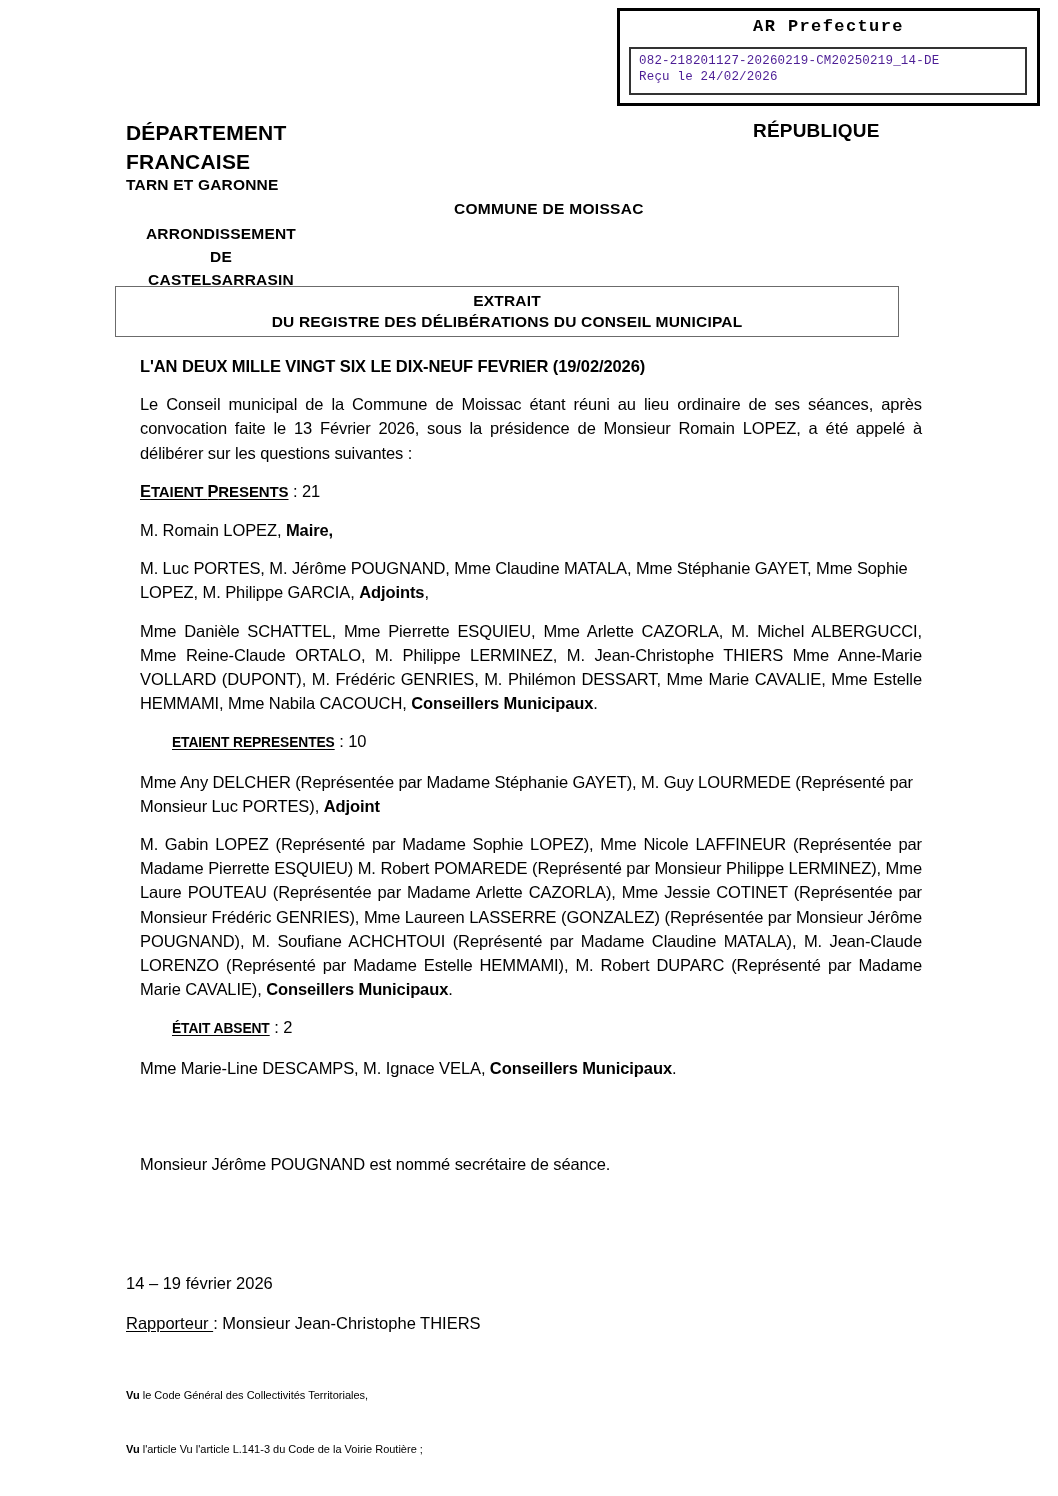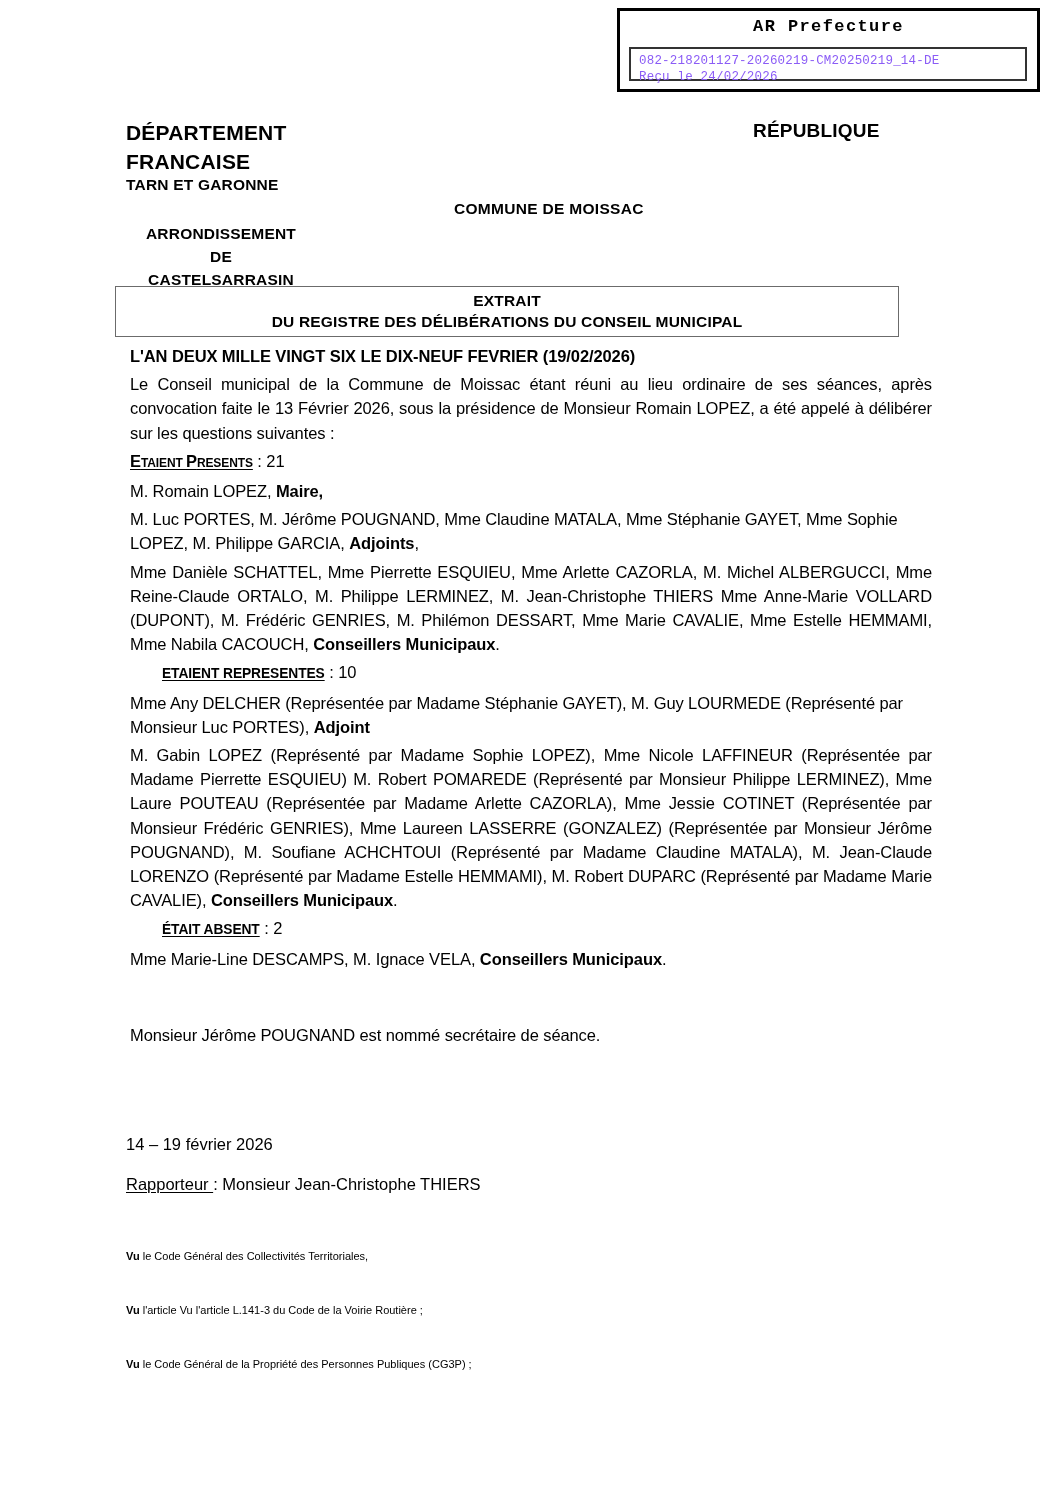--- a/index.html
+++ b/index.html
@@ -15,21 +15,21 @@
     color: #000000;
     overflow: hidden;
   }
 
   
   .ar-stamp {
     position: absolute;
     left: 617px;
     top: 8px;
     width: 423px;
-    height: 84px;
+    height: 98px;
     border: 3px solid #000;
     box-sizing: border-box;
     background: #fff;
   }
   .ar-stamp-title {
     font-family: "Liberation Mono", monospace;
     font-weight: bold;
     font-size: 17px;
     text-align: center;
     letter-spacing: 1.4px;
@@ -44,21 +44,21 @@
     border: 2px solid #333;
     box-sizing: border-box;
     padding: 4px 6px 0 8px;
   }
   .ar-stamp-line {
     font-family: "Liberation Mono", monospace;
     font-size: 12.5px;
     line-height: 16px;
     letter-spacing: 0.2px;
     white-space: nowrap;
-    color: #8b5cf6;
+    color: #4c1d95;
   }
 
   
   .hdr-dept {
     position: absolute;
     left: 126px;
     top: 118px;
     font-size: 21px;
     font-weight: bold;
     line-height: 29px;
@@ -121,38 +121,38 @@
   }
 
   
   .body-wrap {
     position: absolute;
     left: 126px;
     top: 340px;
     width: 810px;
   }
   p.line, p.just {
-    margin: 4px;
+    margin: 14px;
     font-size: 16.5px;
     line-height: 24.2px;
     letter-spacing: -0.1px;
   }
   p.just {
     text-align: justify;
     text-justify: inter-word;
   }
   p.just.last-nojust { text-align: left; }
   .b { font-weight: bold; }
   .caps-head {
     font-weight: bold;
     text-decoration: underline;
     text-underline-offset: 2px;
   }
   .caps-head .big { font-size: 16.5px; }
-  .caps-head .sm { font-size: 12px; }
+  .caps-head .sm { font-size: 15px; }
   .caps-head2 {
     font-weight: bold;
     text-decoration: underline;
     text-underline-offset: 2px;
     font-size: 13.8px;
     padding-left: 32px;
   }
   .spacer-md { height: 44px; }
   .spacer-lg { height: 64px; }
 

